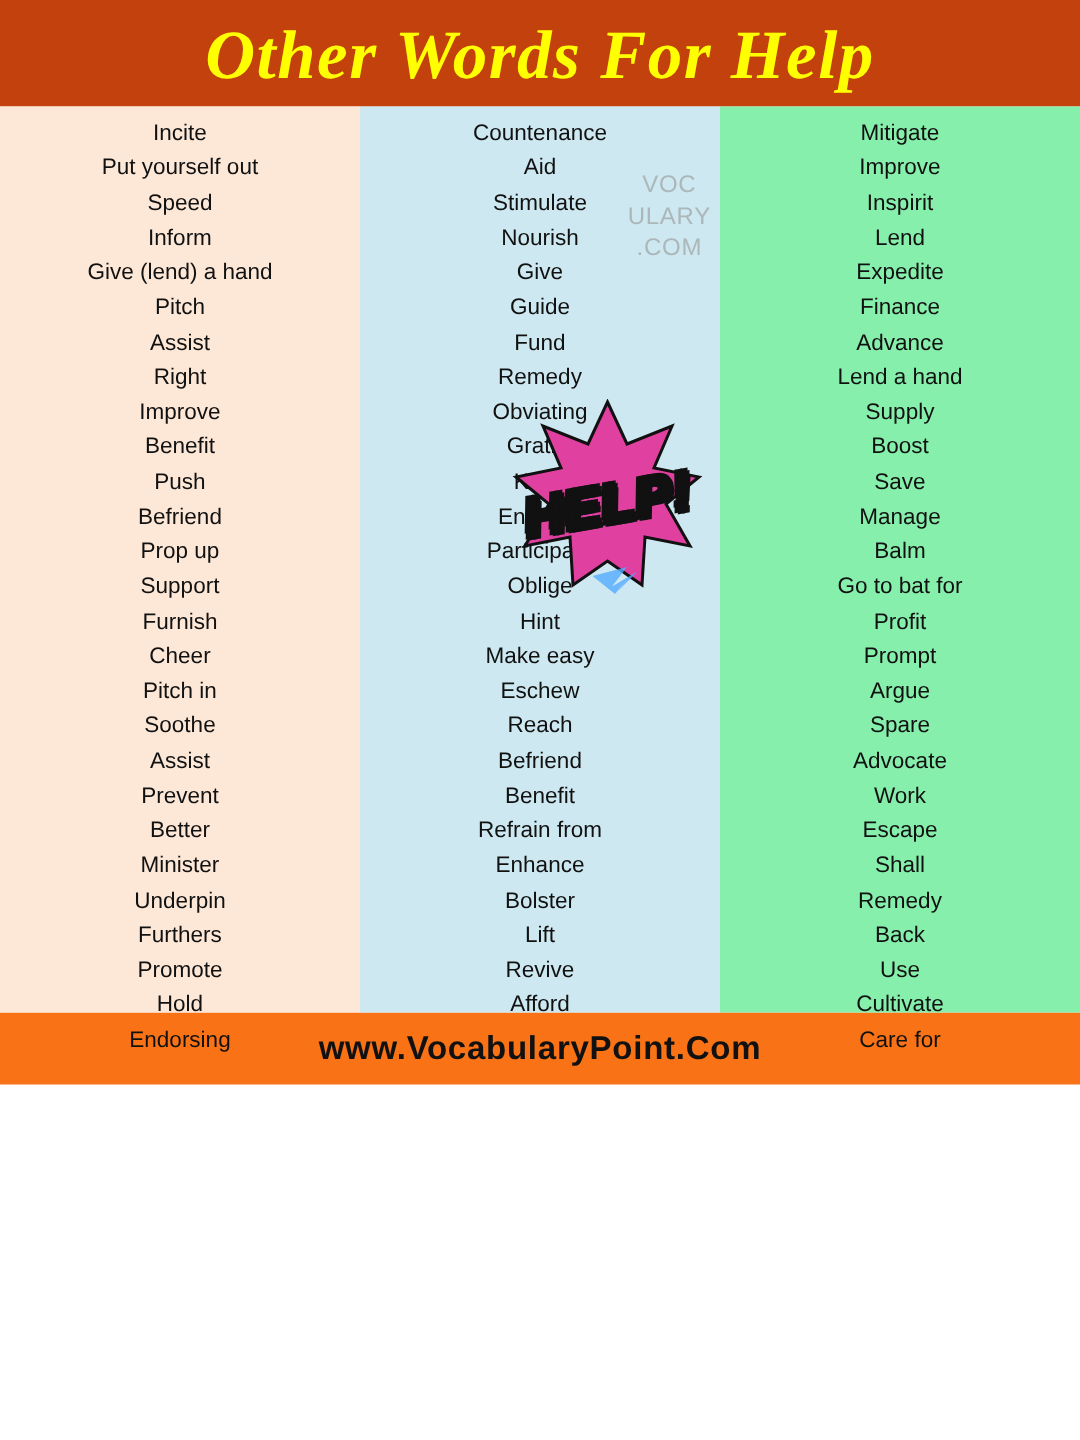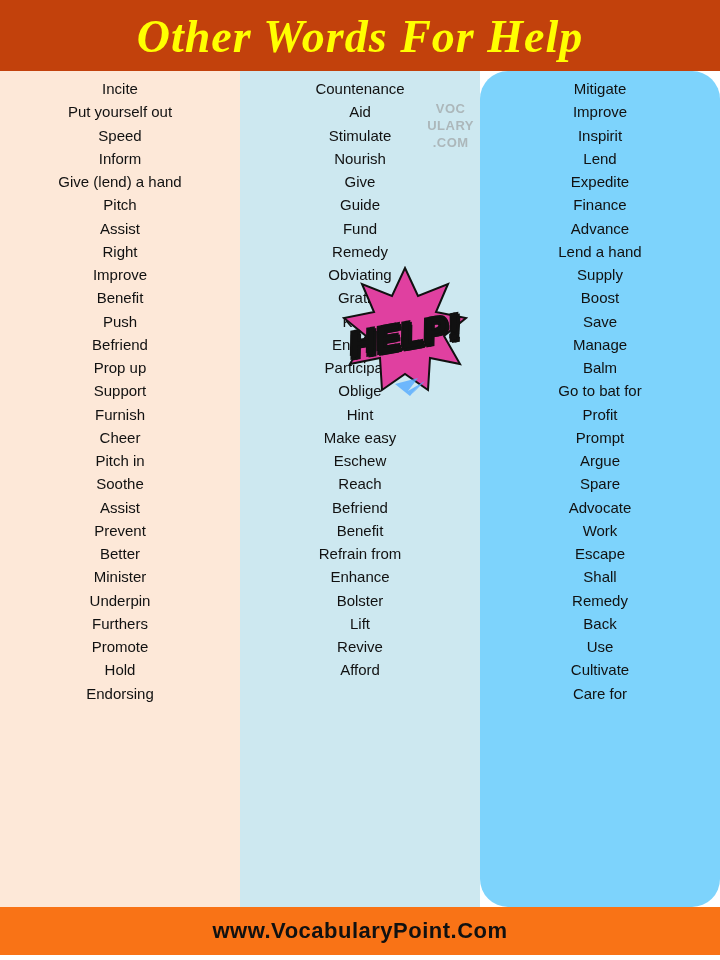--- a/index.html
+++ b/index.html
@@ -27,21 +27,21 @@
     }
     #header h1 span {
       color: #ffff00;
     }
 
     
     #content {
       display: flex;
       flex-direction: row;
       width: 720px;
-      height: 836px; 
+      height: 604px; 
     }
 
     .col {
       flex: 1;
       display: flex;
       flex-direction: column;
       align-items: center;
       padding: 6px 4px;
       font-size: 15px;
       line-height: 1.55;
@@ -49,23 +49,22 @@
     }
 
     .col-left {
       background: #fde8d8;
     }
     .col-mid {
       background: #cde8f0;
       position: relative;
     }
     .col-right {
-      background: #7dd3fc;
+      background: #86efac;
       position: relative;
-      border-radius: 28px;
     }
 
     .col span {
       display: block;
       width: 100%;
       text-align: center;
       color: #111;
     }
 
     
@@ -102,27 +101,27 @@
         -2px 2px 0 #111,
         0 3px 0 #111,
         3px 0 0 #111;
       transform: rotate(-10deg);
       letter-spacing: 1px;
     }
 
     
     .watermark {
       position: absolute;
-      top: 30px;
+      top: 43px;
       right: 6px;
-      font-size: 13px;
+      font-size: 16px;
       color: rgba(150,150,150,0.6);
       text-align: center;
       line-height: 1.3;
-      font-weight: bold;
+      font-weight: normal;
       letter-spacing: 0.5px;
     }
 
     
     #footer {
       background: #f97316;
       height: 48px;
       display: flex;
       align-items: center;
       justify-content: center;

